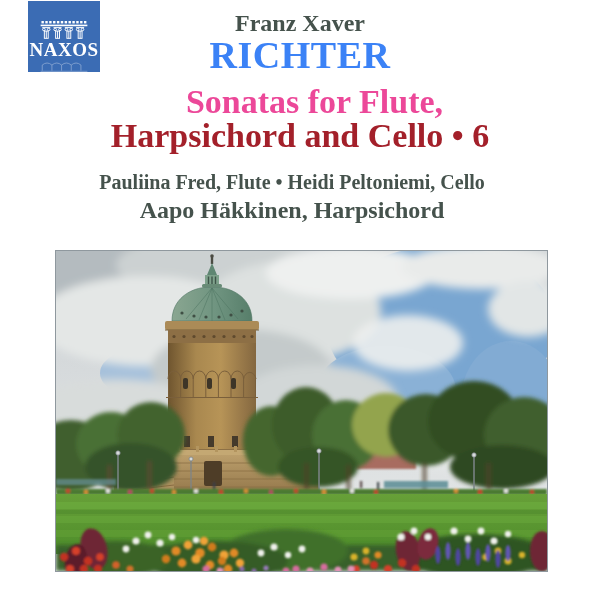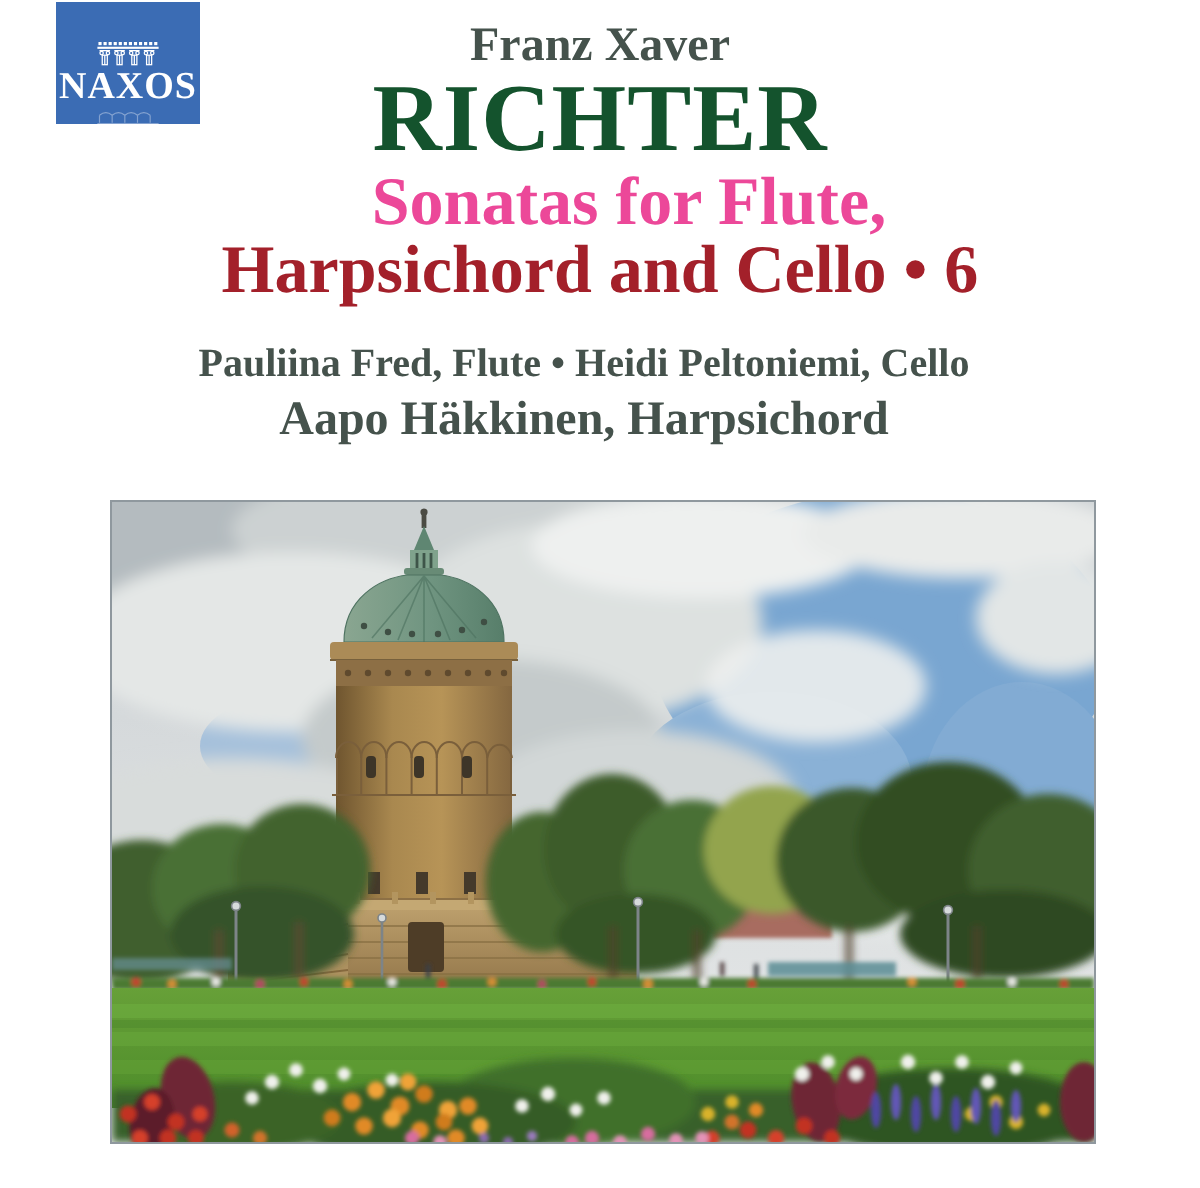--- a/index.html
+++ b/index.html
@@ -1,33 +1,33 @@
 <!DOCTYPE html>
 <html><head>
 <meta charset="utf-8">
 <style>
   html,body{margin:0;padding:0;background:#fff;}
   .cover{
     position:relative;width:600px;height:594px;background:#ffffff;overflow:hidden;
     font-family:"Liberation Serif", serif;
   }
   .logo{
-    position:absolute;left:28px;top:1px;width:72px;height:61px;background:#3b6cb4;
+    position:absolute;left:28px;top:1px;width:72px;height:71px;background:#3b6cb4;
     display:flex;flex-direction:column;align-items:center;justify-content:flex-start;
     padding-top:20px;box-sizing:border-box;overflow:hidden;
   }
   .logo .brand{
     color:#ffffff;font-weight:bold;font-size:19px;line-height:19px;letter-spacing:0.5px;
     font-family:"Liberation Serif", serif;margin-top:1px;
   }
   .logo svg{display:block;}
   .logo .cols-bottom{opacity:.5;margin-top:2px;}
   .tline{position:absolute;left:0;right:0;text-align:center;line-height:1;white-space:nowrap;}
   .composer-first{top:11px;font-size:24px;font-weight:bold;color:#45524c;}
-  .composer-last{top:36px;font-size:48px;font-weight:bold;color:#14532d;letter-spacing:0.5px;}
+  .composer-last{top:36px;font-size:38px;font-weight:bold;color:#3b82f6;letter-spacing:0.5px;}
   .title1{top:85px;font-size:34px;font-weight:bold;color:#ec4899;padding-left:29px;}
   .title2{top:119px;font-size:34px;font-weight:bold;color:#a3202a;}
   .perf1{top:172px;font-size:20px;font-weight:bold;color:#45524c;left:0;right:16px;}
   .perf2{top:198px;font-size:24px;font-weight:bold;color:#45524c;left:0;right:16px;text-align:center;}
   .photo-frame{
     position:absolute;left:55px;top:250px;width:491px;height:320px;
     border:1px solid #8f989e;background:#d9dce0;
   }
 </style>
 </head>

